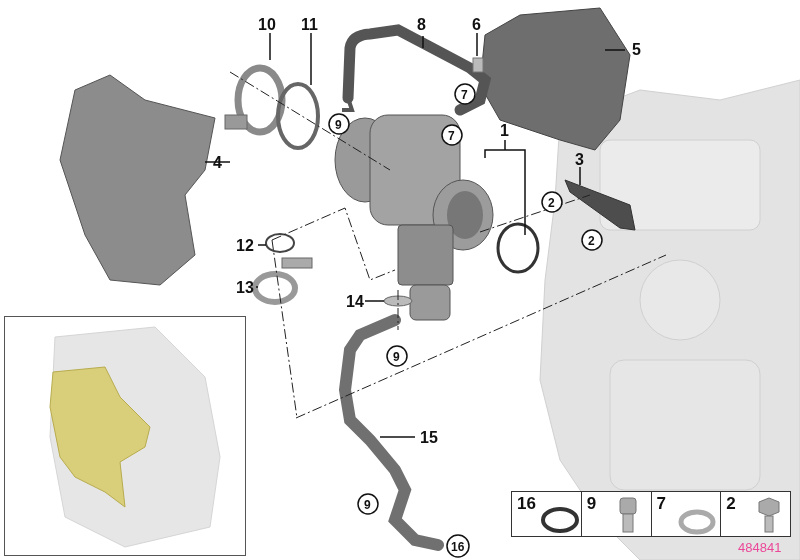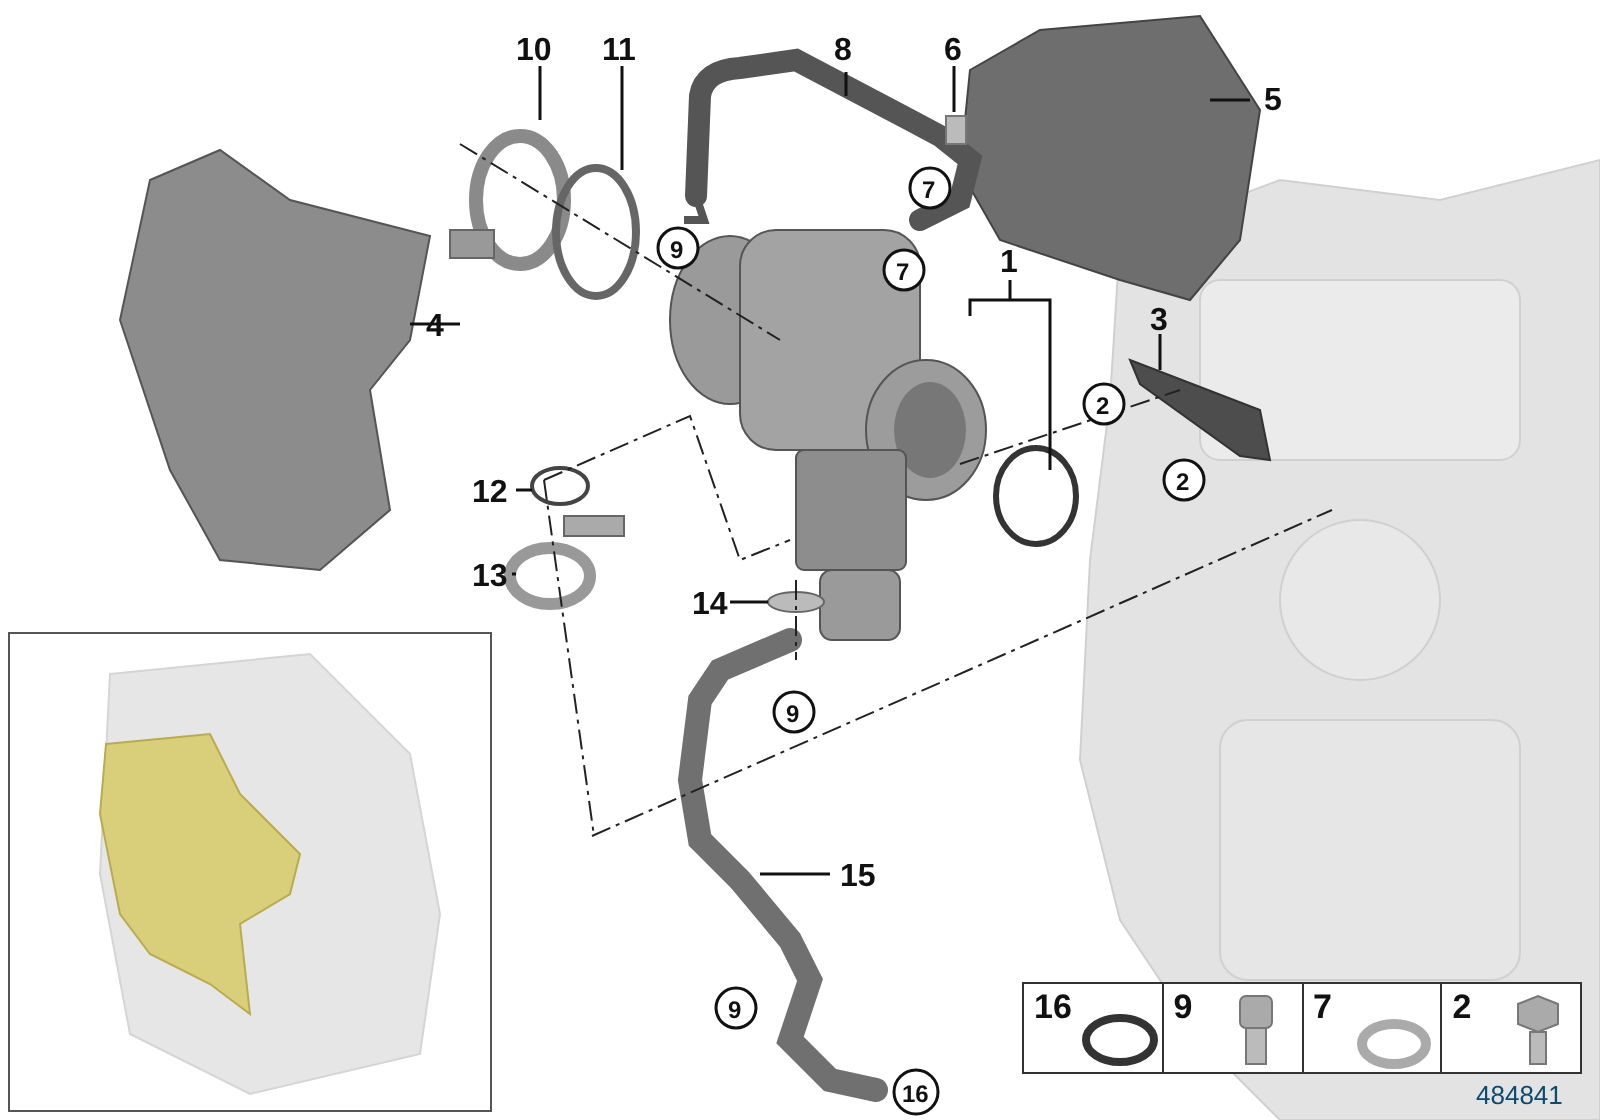--- a/index.html
+++ b/index.html
@@ -6,21 +6,21 @@
   body { width:800px; height:560px; position:relative; overflow:hidden; font-family:"Liberation Sans", sans-serif; }
   svg.diagram { position:absolute; left:0; top:0; }
   .lbl { font-family:"Liberation Sans", sans-serif; font-weight:bold; font-size:16px; fill:#111; }
   .clbl { font-family:"Liberation Sans", sans-serif; font-weight:bold; font-size:12px; fill:#111; }
   .inset { position:absolute; left:4px; top:316px; width:242px; height:240px; border:1px solid #555; box-sizing:border-box; }
   .legend { position:absolute; left:511px; top:491px; width:280px; height:46px; border:1px solid #333; display:flex; box-sizing:border-box; background:#fff; }
   .legend .cell { flex:1; border-right:1px solid #333; position:relative; }
   .legend .cell:last-child { border-right:none; }
   .legend .num { position:absolute; left:5px; top:2px; font-weight:bold; font-size:17px; color:#111; }
   .legend svg { position:absolute; left:0; top:0; }
-  .docnum { position:absolute; left:738px; top:540px; font-size:13px; color:#0c4a6e; }
+  .docnum { position:absolute; left:738px; top:540px; font-size:13px; color:#ec4899; }
 </style>
 </head>
 <body>
 
 <svg class="diagram" width="800" height="560" viewBox="0 0 800 560">
 
   <g fill="#e3e3e3" stroke="#d0d0d0">
     <path d="M560 120 L640 90 L720 100 L800 80 L800 560 L640 560 L600 520 L560 460 L540 380 L545 280 L555 200 Z"></path>
     <rect x="600" y="140" width="160" height="90" rx="10" fill="#ebebeb"></rect>
     <circle cx="680" cy="300" r="40" fill="#e8e8e8"></circle>

